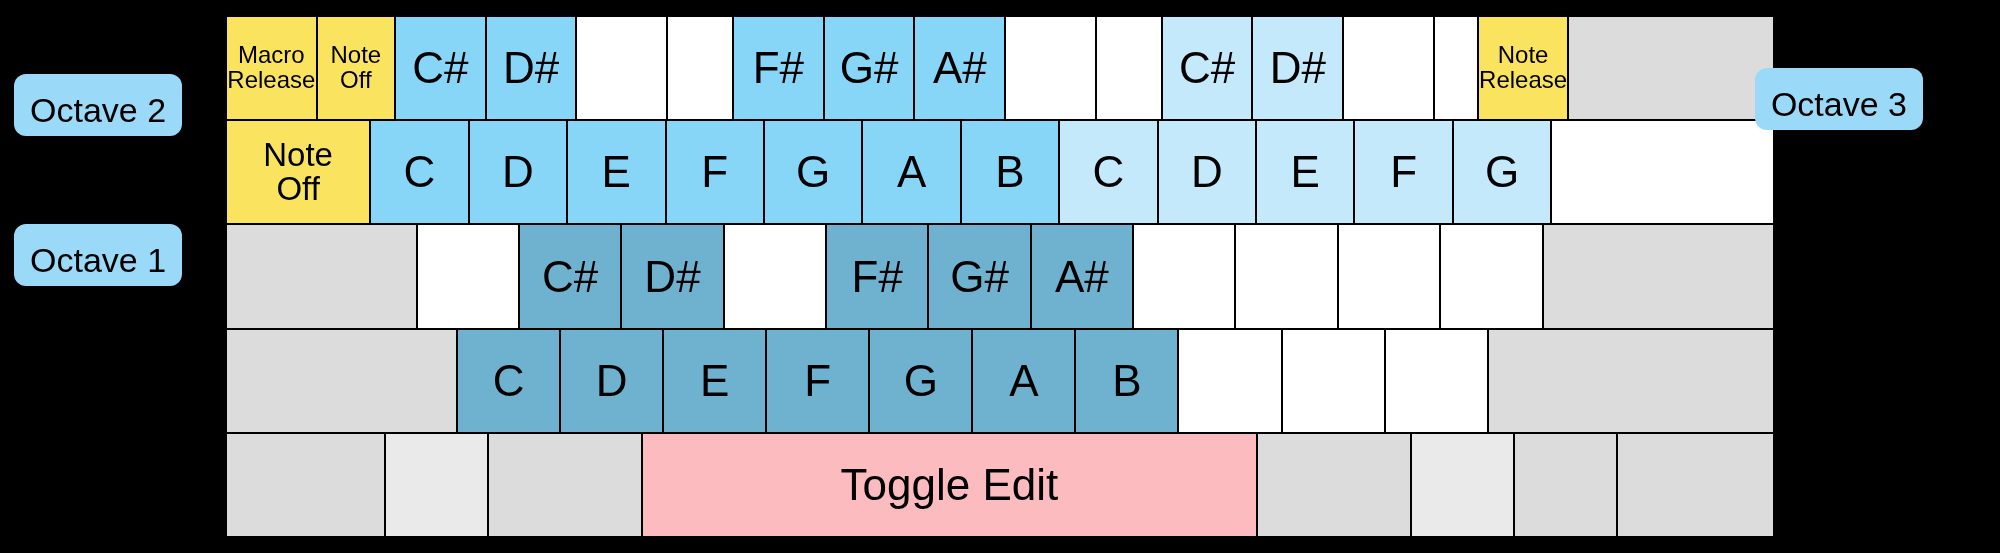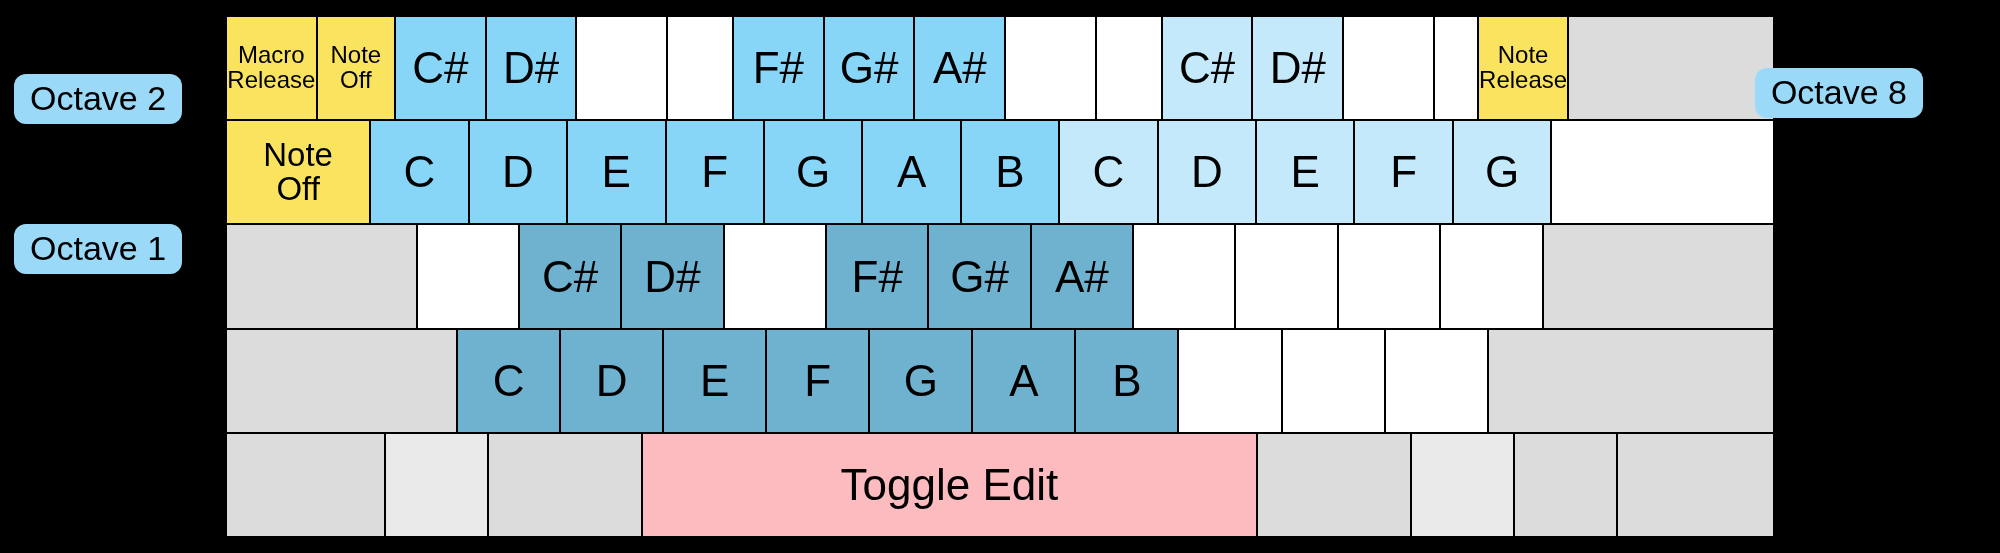--- a/index.html
+++ b/index.html
@@ -60,21 +60,21 @@
   .sm{font-size:24px;}
   .md{font-size:33px;}
   .lg{font-size:44px;}
 
   
   .pill{
     position:absolute;
     background:#9ad9f7;
     border-radius:12px;
     font-size:34px;
-    padding:7px 16px 9px 16px;
+    padding:19px 16px 9px 16px;
     white-space:nowrap;
     line-height:1;
     color:#000;
   }
   #pill-oct2{left:14px; top:74px;}
   #pill-oct1{left:14px; top:224px;}
   #pill-oct3{right:14px; top:68px;}
 </style>
 </head>
 <body>
@@ -157,15 +157,15 @@
         <div class="cell f-pink lg" style="flex: 0 0 39.7436%;">Toggle Edit</div>
         <div class="cell f-grey lg" style="flex: 0 0 10%;"></div>
         <div class="cell f-grey2 lg" style="flex: 0 0 6.66667%;"></div>
         <div class="cell f-grey lg" style="flex: 0 0 6.66667%;"></div>
         <div class="cell f-grey lg" style="flex: 0 0 10%;"></div>
       </div>
     </div>
 
   <div class="pill" id="pill-oct2">Octave 2</div>
   <div class="pill" id="pill-oct1">Octave 1</div>
-  <div class="pill" id="pill-oct3">Octave 8</div>
+  <div class="pill" id="pill-oct3">Octave 3</div>
 
 </div>
 
 </body></html>

